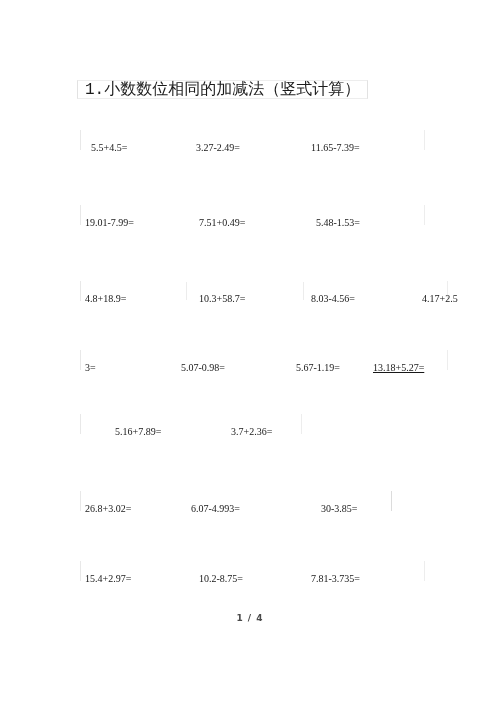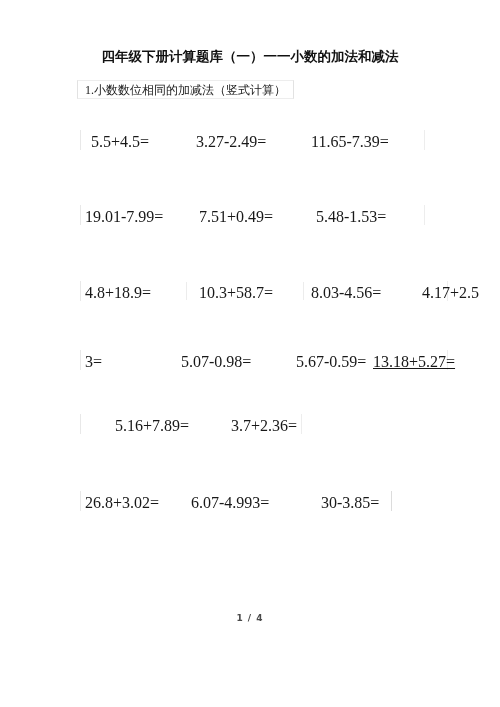--- a/index.html
+++ b/index.html
@@ -43,22 +43,22 @@
   .subtitle-box {
     position: absolute;
     top: 80px;
     left: 77px;
     height: 19px;
     line-height: 19px;
     padding: 0 7px;
     border: 1px solid #e2e2e2;
     border-top-color: #ededed;
     border-bottom-color: #ededed;
-    font-family: Liberation Serif, serif;
-    font-size: 12px;
+    font-family: Liberation Mono, monospace;
+    font-size: 16px;
     color: #1b1b1b;
     white-space: nowrap;
     box-sizing: border-box;
   }
 
   
   .prob-row {
     position: absolute;
     left: 80px;
     width: 345px;
@@ -74,22 +74,22 @@
     width: 222px;
     left: 80px;
   }
   .prob-row.r6 {
     width: 312px;
     border-right-color: #dcdcdc;
   }
 
   .prob {
     position: absolute;
-    top: 2px;
-    font-size: 16px;
+    top: 8px;
+    font-size: 10px;
     line-height: 20px;
     white-space: nowrap;
     color: #181818;
   }
 
   .tick {
     position: absolute;
     top: 1px;
     width: 0;
     height: 18px;
@@ -108,21 +108,20 @@
     font-weight: bold;
     letter-spacing: 1px;
     color: #4a4a4a;
   }
 </style>
 </head>
 <body>
 
 <div class="page">
 
-  <div class="doc-title">四年级下册计算题库（一）一一小数的加法和减法</div>
 
   <div class="subtitle-box">1.小数数位相同的加减法（竖式计算）</div>
 
   <div class="prob-row" style="top:130px;">
     <span class="prob" style="left:10px;">5.5+4.5=</span>
     <span class="prob" style="left:115px;">3.27-2.49=</span>
     <span class="prob" style="left:230px;">11.65-7.39=</span>
   </div>
 
   <div class="prob-row" style="top:205px;">
@@ -136,31 +135,36 @@
     <span class="tick" style="left:222px;"></span>
     <span class="prob" style="left:4px;">4.8+18.9=</span>
     <span class="prob" style="left:118px;">10.3+58.7=</span>
     <span class="prob" style="left:230px;">8.03-4.56=</span>
     <span class="prob" style="left:308px;margin-left:33px;">4.17+2.5</span>
   </div>
 
   <div class="prob-row wide" style="top:350px;">
     <span class="prob" style="left:4px;">3=</span>
     <span class="prob" style="left:100px;">5.07-0.98=</span>
-    <span class="prob" style="left:215px;">5.67-0.59=</span>
+    <span class="prob" style="left:215px;">5.67-1.19=</span>
     <span class="prob" style="left:292px;text-decoration:underline;">13.18+5.27=</span>
   </div>
 
   <div class="prob-row narrow" style="top:414px;">
     <span class="prob" style="left:34px;">5.16+7.89=</span>
     <span class="prob" style="left:150px;">3.7+2.36=</span>
   </div>
 
   <div class="prob-row r6" style="top:491px;">
     <span class="prob" style="left:4px;">26.8+3.02=</span>
     <span class="prob" style="left:110px;">6.07-4.993=</span>
     <span class="prob" style="left:240px;">30-3.85=</span>
   </div>
 
+  <div class="prob-row" style="top:561px;">
+    <span class="prob" style="left:4px;">15.4+2.97=</span>
+    <span class="prob" style="left:118px;">10.2-8.75=</span>
+    <span class="prob" style="left:230px;">7.81-3.735=</span>
+  </div>
 
   <div class="footer">1 / 4</div>
 
 </div>
 
 </body></html>

